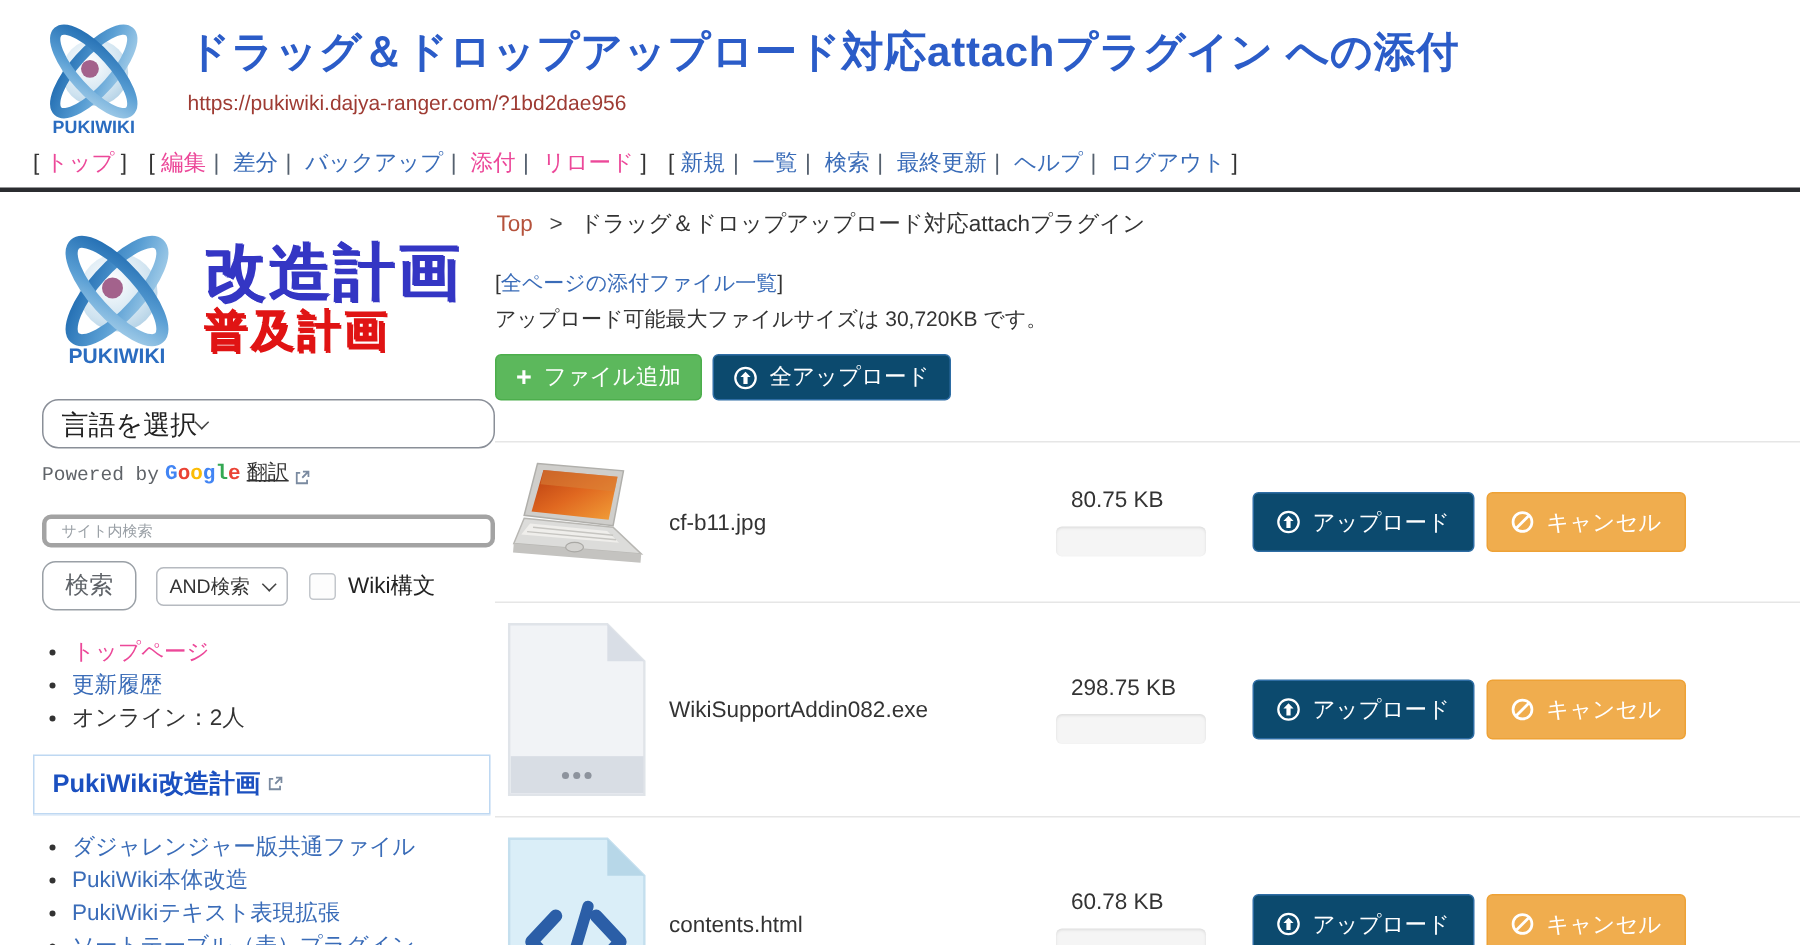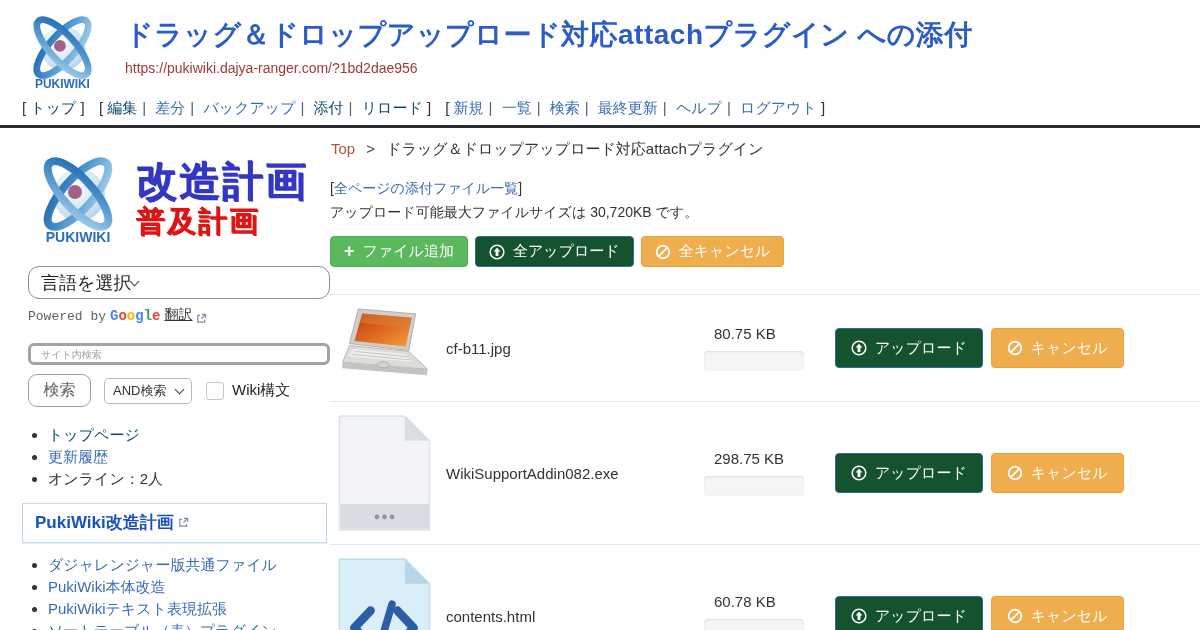--- a/index.html
+++ b/index.html
@@ -11,21 +11,21 @@
   .logo-box { position:absolute; left:20px; top:6px; }
   .header-text { padding:20px 0 0 125px; }
   .page-title { font-size:28px; font-weight:bold; color:#2b5cc8; letter-spacing:0.5px; line-height:1.1; }
   .page-url { display:inline-block; margin-top:9px; font-size:14px; color:#9e3b33; text-decoration:none; }
 
   .topnav { padding:2px 0 0 22px; font-size:15px; color:#333; height:24px; }
   .topnav .grp { margin-right:10px; }
   .topnav a { text-decoration:none; }
   .topnav .pipe { color:#55606e; margin:0 5px; }
   .lnk-blue { color:#3a6cb8; }
-  .lnk-red  { color:#0c4a6e; }
+  .lnk-red  { color:#ec4899; }
   .divider { height:3px; background:#2b2d30; margin-top:4px; }
 
   
   .content { display:flex; align-items:flex-start; }
   .sidebar { width:330px; flex-shrink:0; padding:18px 0 0 28px; }
   .main { flex:1; padding-top:12px; }
 
   
   .banner { display:flex; align-items:center; margin-bottom:16px; }
   .banner-txt { margin-left:8px; line-height:1.15; }
@@ -72,21 +72,21 @@
   .attach-line { margin-top:21px; font-size:14px; }
   .attach-line a { color:#3a6cb8; text-decoration:none; }
   .info-line { margin-top:4px; font-size:14px; line-height:20px; }
 
   .toolbar { margin-top:14px; display:flex; gap:7px; }
   .btn { display:inline-flex; align-items:center; gap:8px; border-radius:4px; color:#fff;
     font-size:15px; font-family:inherit; cursor:pointer; border:1px solid transparent; }
   .btn-lg { height:31px; padding:0 13px; }
   .btn-md { height:40px; padding:0 15px; }
   .btn-success { background:#5cb85c; border-color:#4cae4c; }
-  .btn-primary { background:#14532d; border-color:#2e6da4; }
+  .btn-primary { background:#0c4a6e; border-color:#2e6da4; }
   .btn-warning { background:#f0ad4e; border-color:#eea236; }
   .plus { font-size:18px; font-weight:bold; line-height:1; margin-top:-2px; }
 
   .file-list { margin-top:27px; }
   .file-row { display:flex; align-items:center; border-top:1px solid #e6e6e6; }
   .row-1 { padding:11px 0; }
   .row-2 { padding:12px 0; }
   .col-icon { width:110px; margin-left:6px; display:flex; align-items:center; }
   .col-name { width:258px; font-size:15px; color:#333; word-break:break-all; padding-right:10px; }
   .col-size { width:118px; }
@@ -244,27 +244,20 @@
         <span class="plus">+</span>
         <span>ファイル追加</span>
       </button>
       <button class="btn btn-lg btn-primary">
         <svg viewBox="0 0 16 16" width="16" height="16">
           <circle cx="8" cy="8" r="6.8" fill="none" stroke="#fff" stroke-width="1.5"></circle>
           <path d="M8,3.8 L11.4,7.4 H9.4 V12 H6.6 V7.4 H4.6 Z" fill="#fff"></path>
         </svg>
         <span>全アップロード</span>
       </button>
-      <button class="btn btn-lg btn-warning">
-        <svg viewBox="0 0 16 16" width="16" height="16">
-          <circle cx="8" cy="8" r="6.3" fill="none" stroke="#fff" stroke-width="1.8"></circle>
-          <line x1="4" y1="12" x2="12" y2="4" stroke="#fff" stroke-width="1.8"></line>
-        </svg>
-        <span>全キャンセル</span>
-      </button>
     </div>
 
     <div class="file-list">
 
       <div class="file-row row-1">
         <div class="col-icon">
           <svg viewBox="0 0 100 85" width="100" height="84">
             <defs>
               <linearGradient id="scr1" x1="0" y1="0" x2="1" y2="1">
                 <stop offset="0" stop-color="#b83c10"></stop>

